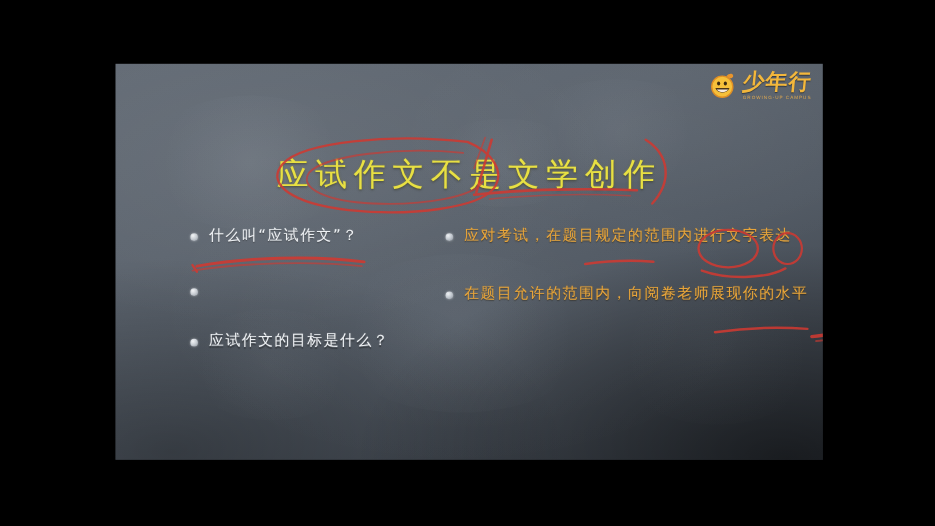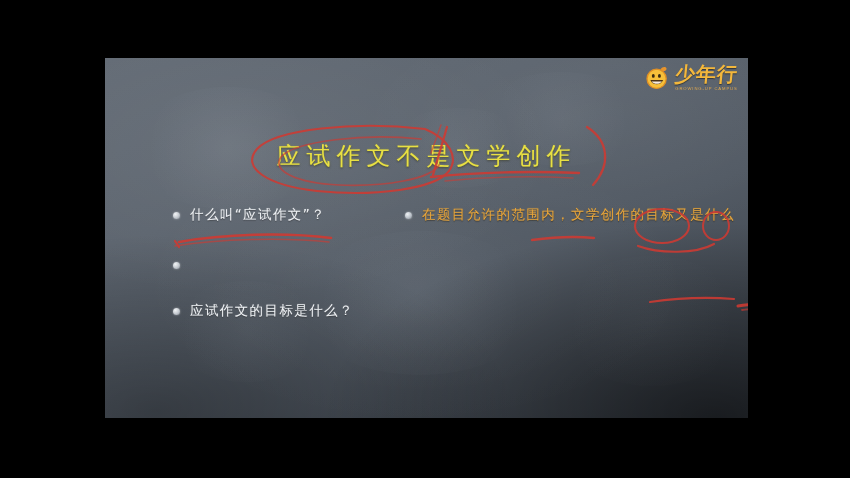--- a/index.html
+++ b/index.html
@@ -64,21 +64,21 @@
   }
 
   
   #title-wrap {
     position:absolute; left:0; right:0; top:82px;
     text-align:center;
   }
   #title {
     display:inline-block;
     position:relative;
-    font-size:24px;
+    font-size:29px;
     line-height:1;
     color:#e8e043;
     letter-spacing:6px;
     font-family:"DejaVu Sans", sans-serif;
     text-shadow:0 0 2px rgba(232,224,67,0.35), 0 1px 2px rgba(0,0,0,0.5);
     padding:4px 10px;
   }
 
   
   #title-annot {
@@ -198,21 +198,25 @@
         </div>
         <div class="item">
           <span class="bullet"></span>
           <span class="txt txt-white">应试作文的目标是什么？</span>
         </div>
       </div>
 
       <div class="col col-right">
         <div class="item">
           <span class="bullet"></span>
-          <span class="txt txt-yellow">在题目允许的范围内，文学创作的目标又是什么</span>
+          <span class="txt txt-yellow">应对考试，在题目规定的范围内进行文字表达</span>
+        </div>
+        <div class="item">
+          <span class="bullet"></span>
+          <span class="txt txt-yellow">在题目允许的范围内，向阅卷老师展现你的水平</span>
         </div>
       </div>
     </div>
 
     <svg id="annot-left" class="annot-svg" viewBox="0 0 250 30">
       <g fill="none" stroke="#cf3a32" stroke-linecap="round" opacity="0.9">
         <path d="M6 14 C50 6 112 4 158 10" stroke-width="2.6"></path>
         <path d="M2 18 C46 11 110 9 156 14" stroke-width="1.6" opacity="0.7"></path>
         <path d="M2 13 L6 19" stroke-width="2.2"></path>
       </g>

